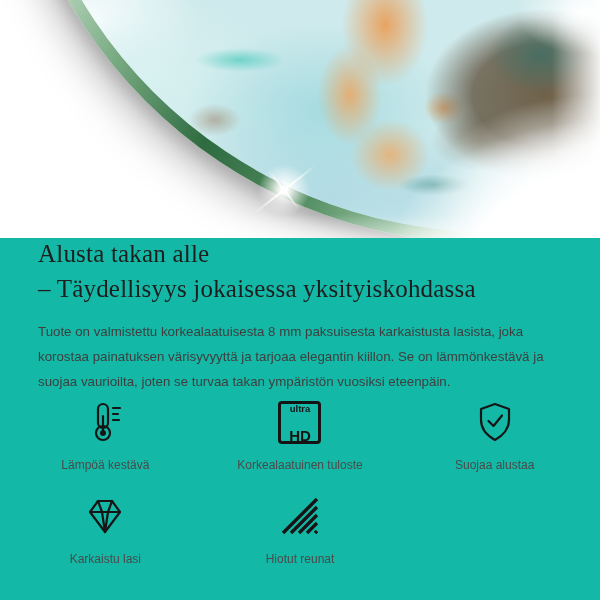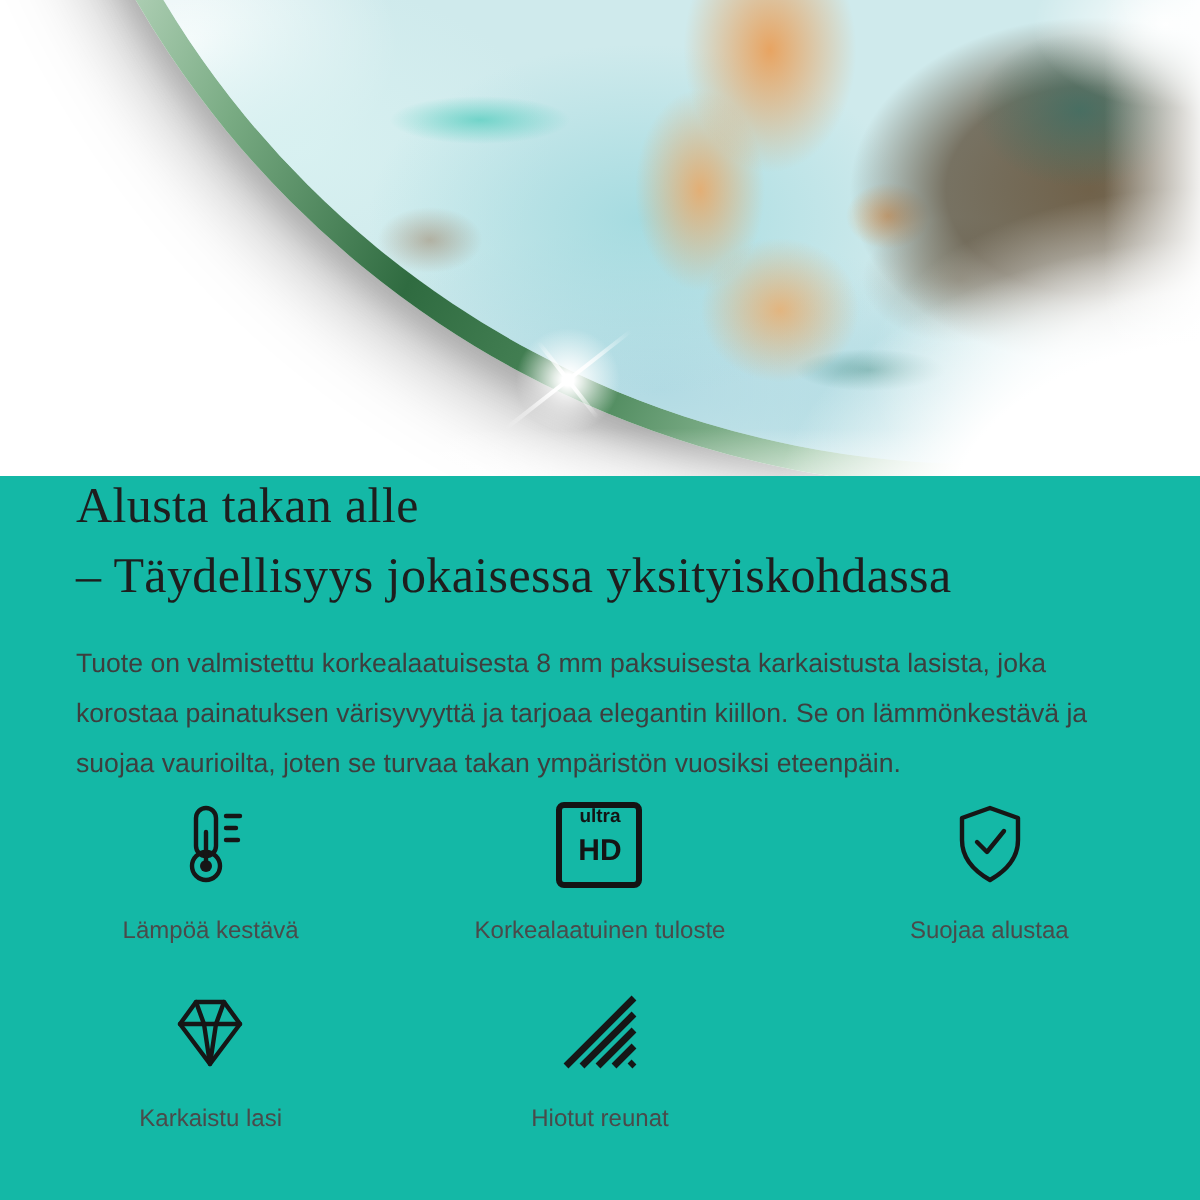--- a/index.html
+++ b/index.html
@@ -54,21 +54,21 @@
   
   .features{position:absolute;left:8px;right:8px;top:398px;
           display:grid;grid-template-columns:repeat(3,1fr);row-gap:20px;}
   .feature{display:flex;flex-direction:column;align-items:center;}
   .icon-box{height:48px;display:flex;align-items:center;justify-content:center;}
   .feature-label{margin-top:12px;font-size:12px;color:#4a4a4a;}
   .icon-svg{stroke:#161616;fill:none;stroke-width:2.2;stroke-linecap:round;stroke-linejoin:round;}
   .uhd{width:37px;height:37px;border:3px solid #141414;border-radius:4px;
           display:flex;flex-direction:column;align-items:center;justify-content:flex-start;color:#141414;}
   .uhd .t1{font-size:9.5px;font-weight:bold;line-height:1;}
-  .uhd .t2{font-size:15px;font-weight:bold;line-height:1;margin-top:5px;}
+  .uhd .t2{font-size:15px;font-weight:bold;line-height:1;margin-top:15px;}
 </style>
 </head>
 <body>
 
 <div class="page">
 
   <div class="hero">
     <div class="plate-shadow"></div>
     <div class="plate-edge"></div>
     <div class="plate-art"></div>

